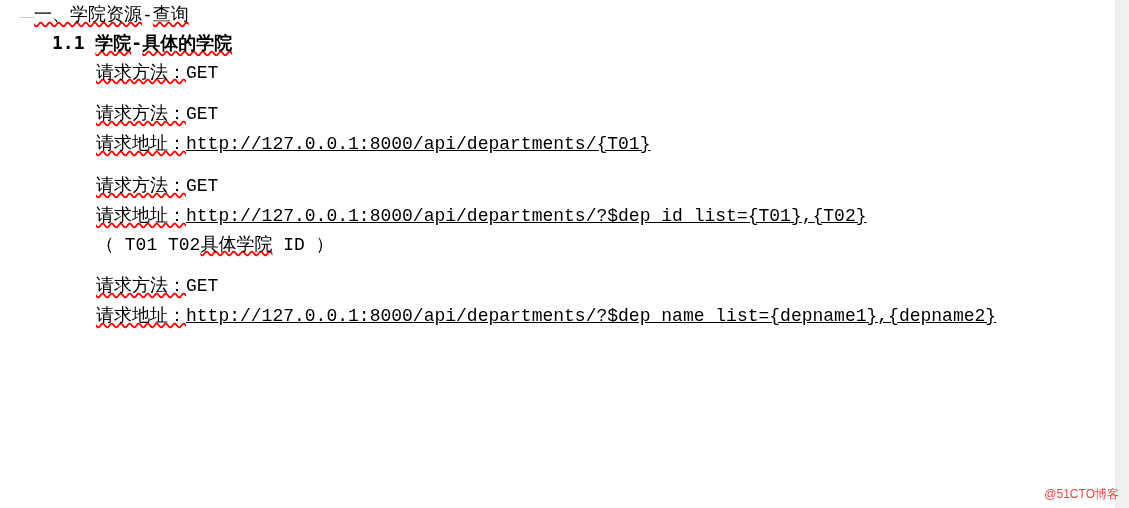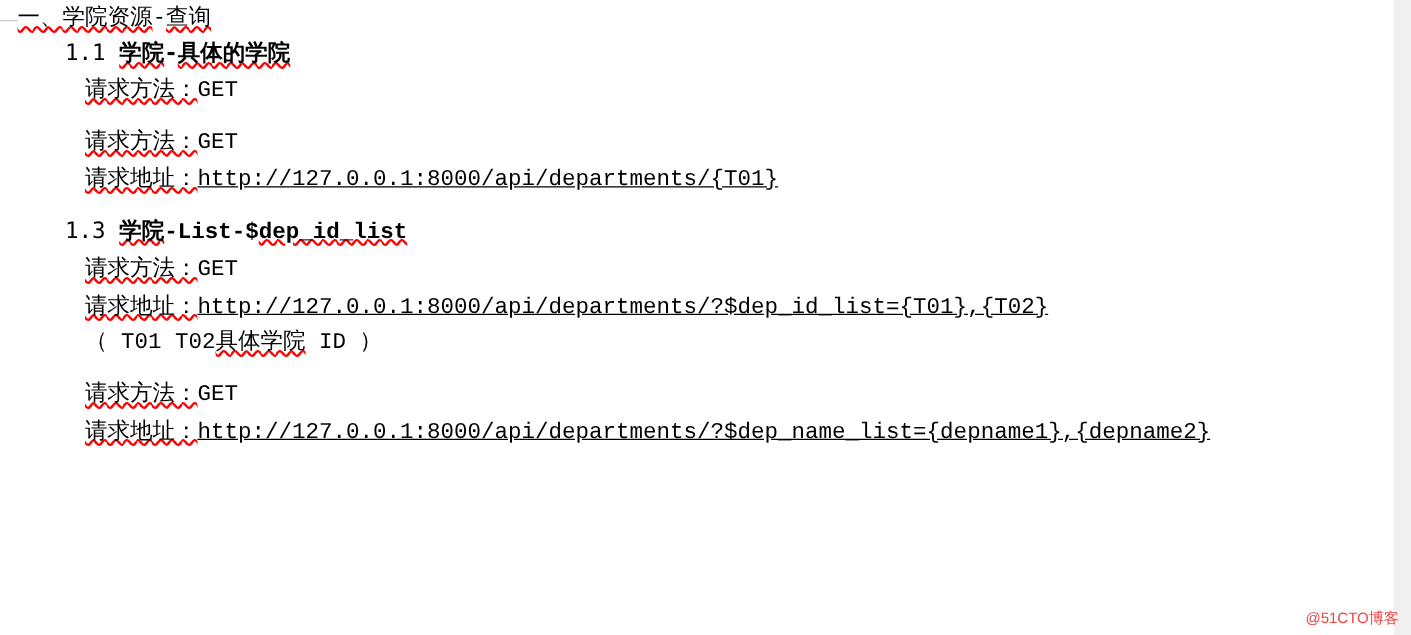--- a/index.html
+++ b/index.html
@@ -19,24 +19,24 @@
       text-decoration-line: underline;
       text-decoration-style: wavy;
       text-decoration-color: #ff0000;
     }
     .underline {
       display: inline-block;
       text-decoration-line: underline;
       text-decoration-color: #000;
     }
     .mono { font-family: "Consolas", "Courier New", monospace; }
-    .section-title { }
+    .section-title { padding-left: 20px; }
     .item-heading { padding-left: 52px; font-weight: bold; }
-    .item-line { padding-left: 68px; }
-    .item-num { font-weight: normal; font-family: Consolas, monospace; margin-top: 47px; }
+    .item-line { padding-left: 96px; }
+    .item-num { font-weight: bold; font-family: Consolas, monospace; margin-top: 47px; }
     .spacer { height: 12px; }
     .scrollbar-top {
       position: absolute;
       top: 0;
       right: 0;
       width: 14px;
       height: 100%;
       background: #f0f0f0;
     }
     .highlight {
@@ -88,24 +88,20 @@
 
   <div class="item-line">
     <span class="wavy">请求方法：</span><span class="mono">GET</span>
   </div>
   <div class="item-line">
     <span class="wavy">请求地址：</span><span class="underline mono">http://127.0.0.1:8000/api/departments/{T01}</span>
   </div>
 
   <div class="spacer"></div>
 
-  <div class="item-heading">
-    <span class="item-num">1.3</span>
-    <span class="wavy">学院</span><span class="mono">-List-$</span><span class="wavy mono">dep_id_list</span>
-  </div>
   <div class="item-line">
     <span class="wavy">请求方法：</span><span class="mono">GET</span>
   </div>
   <div class="item-line">
     <span class="wavy">请求地址：</span><span class="underline mono">http://127.0.0.1:8000/api/departments/?$dep_id_list={T01},{T02}</span>
   </div>
   <div class="item-line mono">
     <span>（ </span><span>T01 T02</span><span class="wavy"> 具体学院</span><span> ID </span><span>）</span>
   </div>
 

